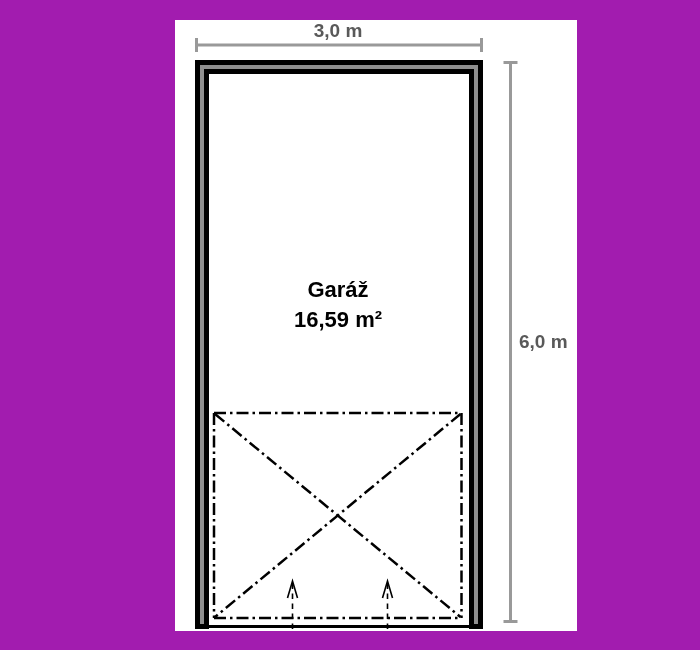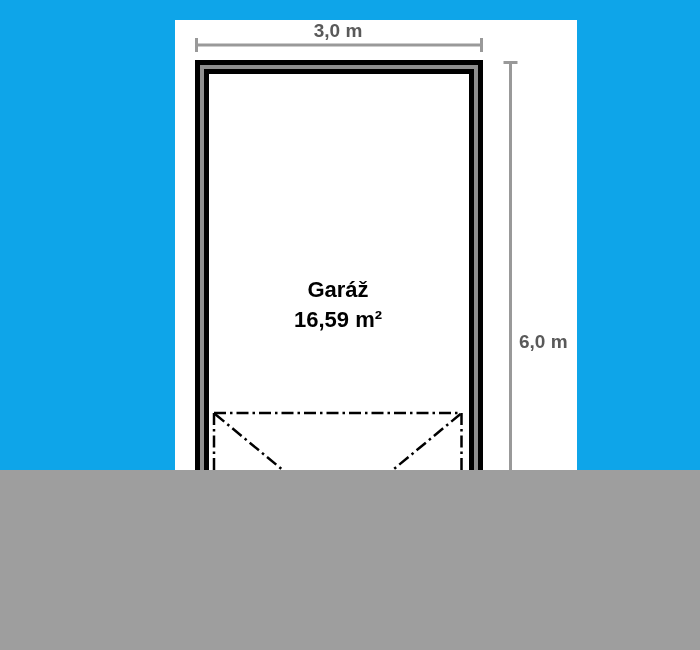--- a/index.html
+++ b/index.html
@@ -4,22 +4,22 @@
 <style>
   html, body {
     margin: 0;
     padding: 0;
     background: #9e9e9e;
     font-family: "Liberation Sans", sans-serif;
   }
   .canvas {
     position: relative;
     width: 700px;
-    height: 470px;
-    background: #0ea5e9;
+    height: 650px;
+    background: #a21caf;
     overflow: hidden;
   }
   .paper {
     position: absolute;
     left: 175px;
     top: 20px;
     width: 402px;
     height: 611px;
     background: #ffffff;
   }

